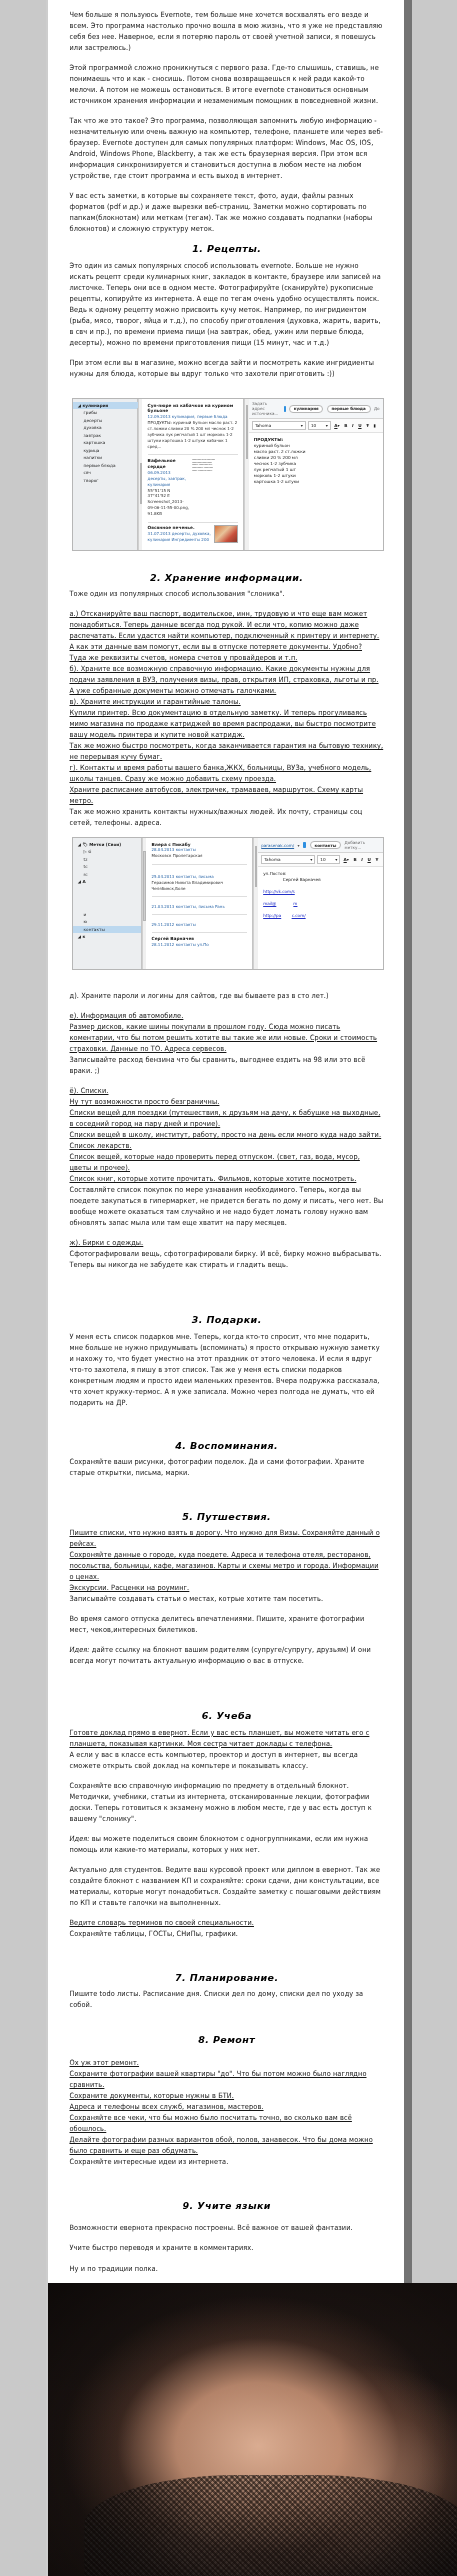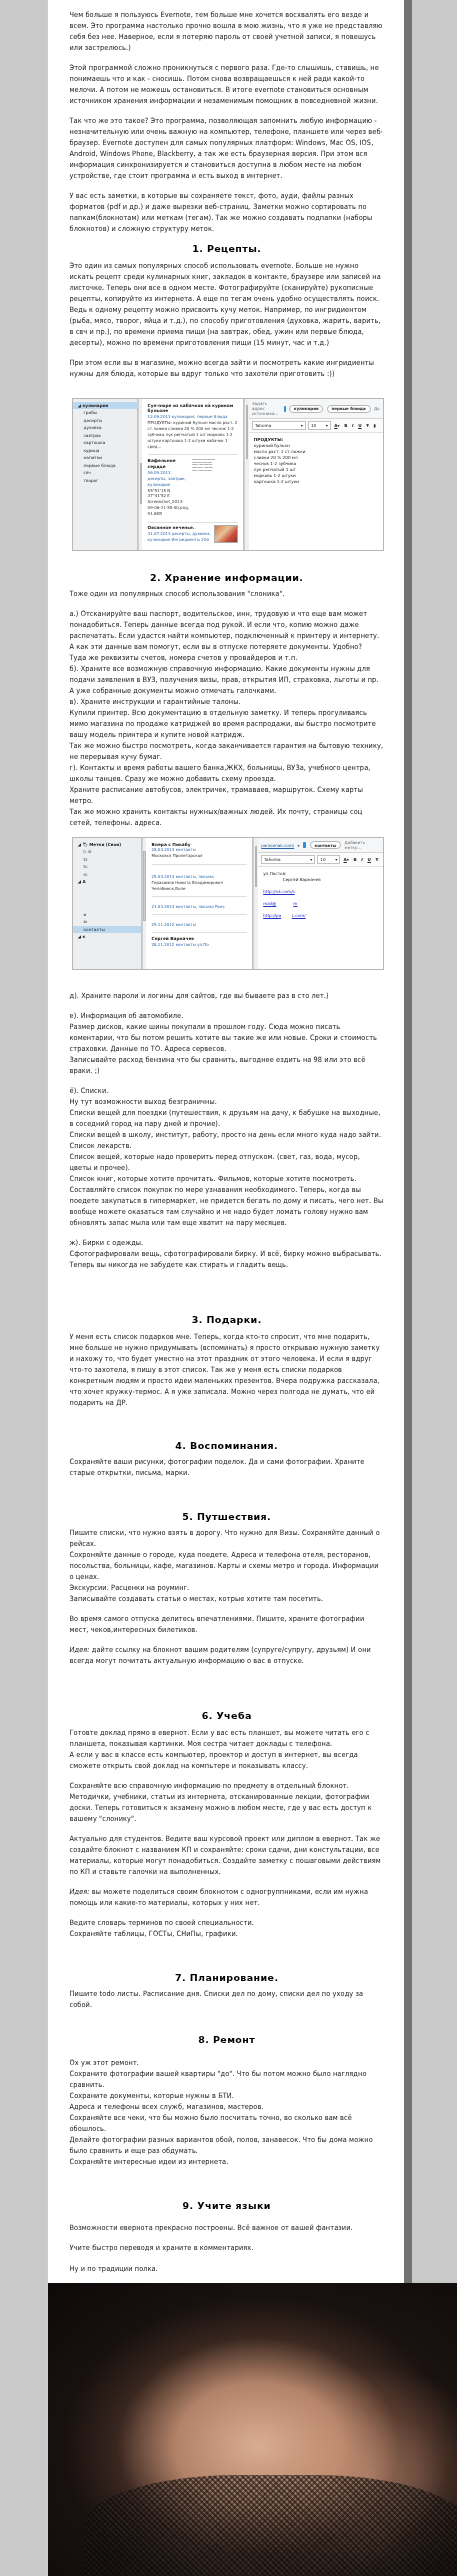--- a/index.html
+++ b/index.html
@@ -29,29 +29,31 @@
     font-family: "DejaVu Sans", "Liberation Sans", sans-serif;
     font-size: 7.3px;
     line-height: 11px;
     color: #161616;
     margin: 0 0 9.1px 0;
     letter-spacing: 0.1px;
     font-stretch: condensed;
   }
   p.tight {
     margin-bottom: 0;
+    text-decoration: underline;
   }
   h2.section-title {
     font-family: "DejaVu Sans", "Liberation Sans", sans-serif;
     font-size: 9.5px;
     font-weight: bold;
     color: #000;
     text-align: center;
     margin: 9.1px 0 5.2px 0;
     letter-spacing: 0.4px;
+    font-style: italic;
   }
   .spacer-sm { height: 6.5px; }
   .spacer-md { height: 14.4px; }
   .spacer-lg { height: 26px; }
   .ital { font-style: italic; text-align: center; }
 
   
   .shot {
     margin: 3.9px 0 5.2px 2.6px;
     border: 0.7px solid #b6b6b6;
@@ -367,21 +369,21 @@
     <div class="spacer-sm"></div>
 
     <h2 class="section-title">2. Хранение информации.</h2>
     <p class="para">Тоже один из популярных способ использования "слоника".</p>
     <p class="para tight">а.) Отсканируйте ваш паспорт, водительское, инн, трудовую и что еще вам может понадобиться. Теперь данные всегда под рукой. И если что, копию можно даже распечатать. Если удастся найти компьютер, подключенный к принтеру и интернету. А как эти данные вам помогут, если вы в отпуске потеряете документы. Удобно?</p>
     <p class="para tight">Туда же реквизиты счетов, номера счетов у провайдеров  и т.п.</p>
     <p class="para tight">б). Храните все возможную справочную информацию. Какие документы нужны для подачи заявления в ВУЗ, получения визы, прав, открытия ИП, страховка, льготы и пр. А уже собранные документы можно отмечать галочками.</p>
     <p class="para tight">в). Храните инструкции и гарантийные талоны.</p>
     <p class="para tight">Купили принтер. Всю документацию в отдельную заметку. И теперь прогуливаясь мимо магазина по продаже катриджей во время распродажи, вы быстро посмотрите вашу модель принтера и купите новой катридж.</p>
     <p class="para tight">Так же можно быстро посмотреть, когда заканчивается гарантия на бытовую технику, не перерывая кучу бумаг.</p>
-    <p class="para tight">г). Контакты и время работы вашего банка,ЖКХ, больницы, ВУЗа, учебного центра, школы танцев. Сразу же можно добавить схему проезда.</p>
+    <p class="para tight">г). Контакты и время работы вашего банка,ЖКХ, больницы, ВУЗа, учебного модель, школы танцев. Сразу же можно добавить схему проезда.</p>
     <p class="para tight">Храните расписание автобусов, электричек, трамаваев, маршруток. Схему карты метро.</p>
     <p class="para">Так же можно хранить контакты нужных/важных людей. Их почту, страницы соц сетей, телефоны. адреса.</p>
 
     <div class="shot" style="height:131px">
 
       <div class="col-tags">
         <div class="tag-row root">
           <span>◢ </span><span>🏷 </span><span>Метки (Свои)</span>
         </div>
         <div class="tag-row">
@@ -488,21 +490,21 @@
       </div>
     </div>
 
     <div class="spacer-md"></div>
 
     <p class="para">д). Храните пароли и логины для сайтов, где вы бываете раз в сто лет.)</p>
     <p class="para tight">е). Информация об автомобиле.</p>
     <p class="para tight">Размер дисков, какие шины покупали в прошлом году. Сюда можно писать коментарии, что бы потом решить хотите вы такие же или новые. Сроки и стоимость страховки. Данные по ТО. Адреса сервесов.</p>
     <p class="para">Записывайте расход бензина что бы сравнить, выгоднее ездить на 98 или это всё враки. ;)</p>
     <p class="para tight">ё). Списки.</p>
-    <p class="para tight">Ну тут возможности выход безграничны.</p>
+    <p class="para tight">Ну тут возможности просто безграничны.</p>
     <p class="para tight">Списки вещей для поездки (путешествия, к друзьям на дачу, к бабушке на выходные, в соседний город на пару дней и прочие).</p>
     <p class="para tight">Списки вещей в школу, институт, работу, просто на день если много куда надо зайти.</p>
     <p class="para tight">Список лекарств.</p>
     <p class="para tight">Список вещей, которые надо проверить перед отпуском. (свет, газ, вода, мусор, цветы и прочее).</p>
     <p class="para tight">Список книг, которые хотите прочитать. Фильмов, которые хотите посмотреть.</p>
     <p class="para">Составляйте список покупок по мере узнавания необходимого. Теперь, когда вы поедете закупаться в гипермаркет, не придется бегать по дому и писать, чего нет. Вы вообще можете оказаться там случайно и не надо будет ломать голову нужно вам обновлять запас мыла или там еще хватит на пару месяцев.</p>
     <p class="para tight">ж). Бирки с одежды.</p>
     <p class="para">Сфотографировали вещь, сфотографировали бирку. И всё, бирку можно выбрасывать. Теперь вы никогда не забудете как стирать и гладить вещь.</p>
 
     <div class="spacer-lg"></div>
@@ -526,24 +528,24 @@
     <p class="para">
       <em class="ital">Идея:</em><span> дайте ссылку на блокнот вашим родителям (супруге/супругу, друзьям) И они всегда могут почитать актуальную информацию о вас в отпуске.</span>
     </p>
 
     <div class="spacer-lg"></div>
 
     <h2 class="section-title">6. Учеба</h2>
     <p class="para tight">Готовте доклад прямо в евернот. Если у вас есть планшет, вы можете читать его с планшета, показывая картинки. Моя сестра читает доклады с телефона.</p>
     <p class="para">А если у вас в классе есть компьютер, проектор и доступ в интернет, вы всегда сможете открыть свой доклад на компьтере и показывать классу.</p>
     <p class="para">Сохраняйте всю справочную информацию по предмету в отдельный блокнот. Методички, учебники, статьи из интернета, отсканированные лекции, фотографии доски. Теперь готовиться к экзамену можно в любом месте, где у вас есть доступ к вашему "слонику".</p>
-    <p class="para">Актуально для студентов. Ведите ваш курсовой проект или диплом в евернот. Так же создайте блокнот с названием КП и сохраняйте: сроки сдачи, дни констультации, все материалы, которые могут понадобиться. Создайте заметку с пошаговыми действиям по КП и ставьте галочки на выполненных.</p>
     <p class="para">
       <em class="ital">Идея:</em><span> вы можете поделиться своим блокнотом с одногруппниками, если им нужна помощь или какие-то материалы, которых у них нет.</span>
     </p>
+    <p class="para">Актуально для студентов. Ведите ваш курсовой проект или диплом в евернот. Так же создайте блокнот с названием КП и сохраняйте: сроки сдачи, дни констультации, все материалы, которые могут понадобиться. Создайте заметку с пошаговыми действиям по КП и ставьте галочки на выполненных.</p>
     <p class="para tight">Ведите словарь терминов по своей специальности.</p>
     <p class="para">Сохраняйте таблицы, ГОСТы, СНиПы, графики.</p>
 
     <div class="spacer-md"></div>
 
     <h2 class="section-title">7. Планирование.</h2>
     <p class="para">Пишите todo листы. Расписание дня. Списки дел по дому, списки дел по уходу за собой.</p>
 
     <div class="spacer-sm"></div>
 

